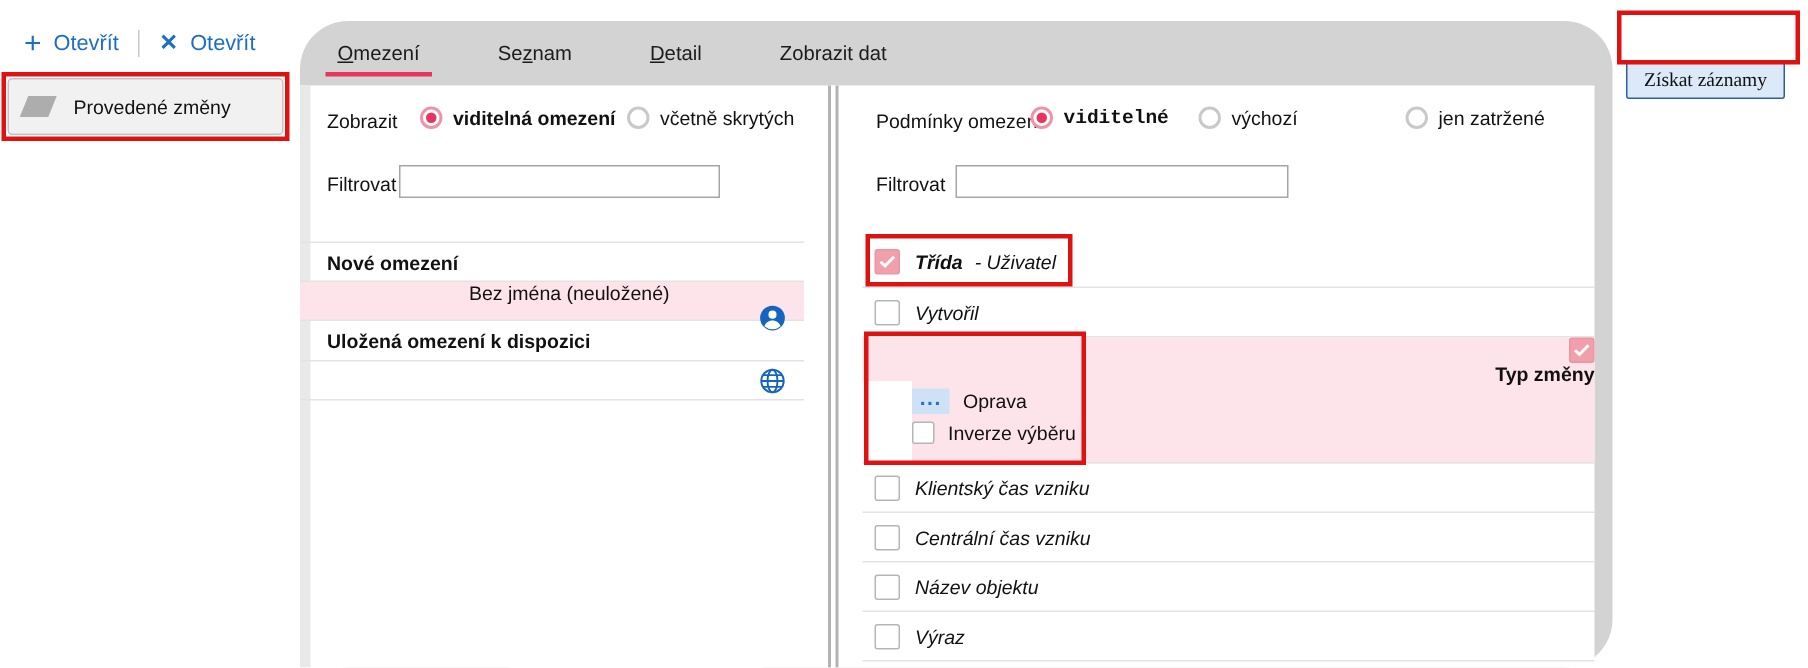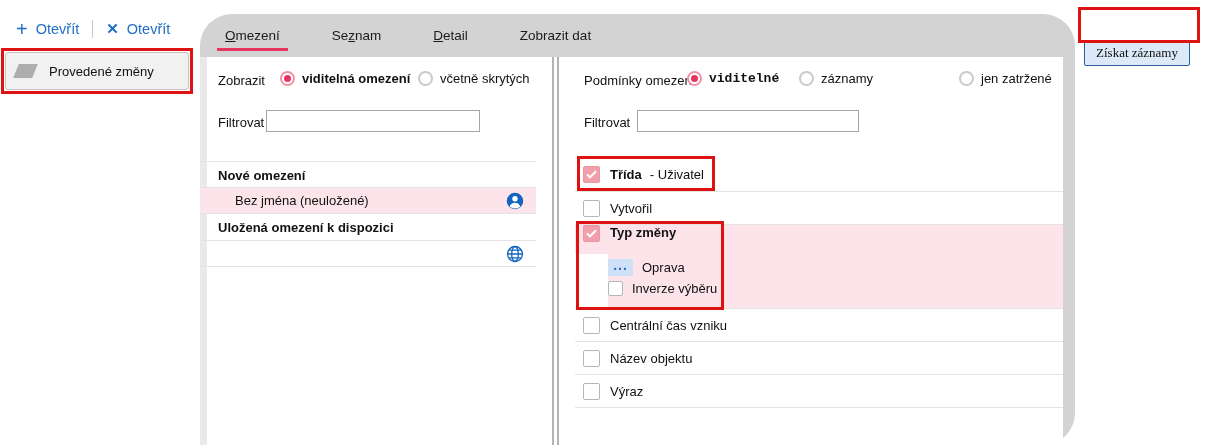--- a/index.html
+++ b/index.html
@@ -43,39 +43,39 @@
   .filter-input { position:absolute; height:22px; border:1px solid #a6a6a6; background:#fff;
     font-family:"Liberation Sans", sans-serif; font-size:13px; padding:0 5px; outline:none; }
 
   
   .saved-list { position:absolute; left:0; right:0; top:104px; }
   .list-header { height:27px; line-height:27px; font-weight:bold; font-size:13px;
     padding-left:18px; border-bottom:1px solid #e3e3e3; }
   .saved-list .list-header:first-child { border-top:1px solid #e3e3e3; }
   .list-item { height:26px; display:flex; align-items:center; padding:0 12px 0 35px;
     font-size:13px; border-bottom:1px solid #e3e3e3; cursor:pointer; }
-  .list-item.hl { background:#fce4ea; }
+  .list-item.hl { background:#fce4ea;flex-direction:column; }
   .li-icon { margin-left:auto; display:flex; align-items:center; }
 
   
   .cond-list { position:absolute; left:0; right:0; top:101px; }
   .cond-row { height:33px; display:flex; align-items:center; padding-left:8px;
-    border-bottom:1px solid #e3e3e3; font-size:13px; }
+    border-bottom:1px solid #e3e3e3; font-size:13px;font-style:italic; }
   .cond-row.first { height:34px; }
   .cb { width:17px; height:17px; border:1px solid #b4b7ba; background:#fff; border-radius:2px;
     flex:none; cursor:pointer; display:flex; align-items:center; justify-content:center; }
   .cb.checked { background:#f09fab; border-color:#ea96a3; }
   .cb.small { width:15px; height:15px; }
   .cname { margin-left:10px; }
   .csuffix { margin-left:8px; }
 
   .cond-block { position:relative; background:#fce4ea; border-bottom:1px solid #e3e3e3;
     padding-bottom:12px; font-size:13px; }
   .cond-block .gutter { position:absolute; left:0; top:29px; bottom:0; width:33px; background:#fff; }
-  .cond-main { height:29px; display:flex; align-items:flex-start; padding-left:8px; position:relative; z-index:1; }
+  .cond-main { height:29px; display:flex; align-items:flex-end; padding-left:8px; position:relative; z-index:1;flex-direction:column; }
   .sub-row { margin:5px 0 0 33px; display:flex; align-items:center; gap:9px; position:relative; z-index:1; }
   .dots-btn { width:25px; height:17px; background:#cfe1f6; color:#2a6fc0; font-weight:bold;
     font-size:14px; line-height:12px; text-align:center; letter-spacing:1px; cursor:pointer; }
 
   
   .get-btn { position:absolute; left:1084px; top:12px; width:106px; height:26px;
     background:#dce9f8; border:1px solid #2d5f9e; border-radius:2px; font-size:13px;
     font-family:Liberation Serif, serif; color:#111; cursor:pointer;margin-top:28px; }
 
   
@@ -168,23 +168,23 @@
 
     <div class="right-sub">
       <span class="fld-label" style="left:9px; top:16px;">Podmínky omezení</span>
       <div id="right-radios">
           <div class="radio-opt" style="left: 112px; font-family: Liberation Mono, monospace;">
             <span class="radio sel"></span>
             <span class="b">viditelné</span>
           </div>
           <div class="radio-opt" style="left: 224px;">
             <span class="radio unsel"></span>
-            <span class="">záznamy</span>
-          </div>
-          <div class="radio-opt" style="left: 384px; justify-content: space-between;">
+            <span class="">výchozí</span>
+          </div>
+          <div class="radio-opt" style="left: 362px; justify-content: space-between;">
             <span class="radio unsel"></span>
             <span class="">jen zatržené</span>
           </div>
         </div>
       <span class="fld-label" style="left:9px; top:58px;">Filtrovat</span>
       <input class="filter-input" style="left: 62px; top: 53px; width: 222px;" type="text" value="">
       <div class="cond-list">
           <div class="cond-row first">
             <span class="cb checked">
               <svg width="11" height="9" viewBox="0 0 11 9">
@@ -212,20 +212,24 @@
               <span class="dots-btn">...</span>
               <span>Oprava</span>
             </div>
             <div class="sub-row">
               <span class="cb small"></span>
               <span>Inverze výběru</span>
             </div>
           </div>
           <div class="cond-row">
             <span class="cb"></span>
+            <span class="cname">Klientský čas vzniku</span>
+          </div>
+          <div class="cond-row">
+            <span class="cb"></span>
             <span class="cname">Centrální čas vzniku</span>
           </div>
           <div class="cond-row">
             <span class="cb"></span>
             <span class="cname">Název objektu</span>
           </div>
           <div class="cond-row">
             <span class="cb"></span>
             <span class="cname">Výraz</span>
           </div>

